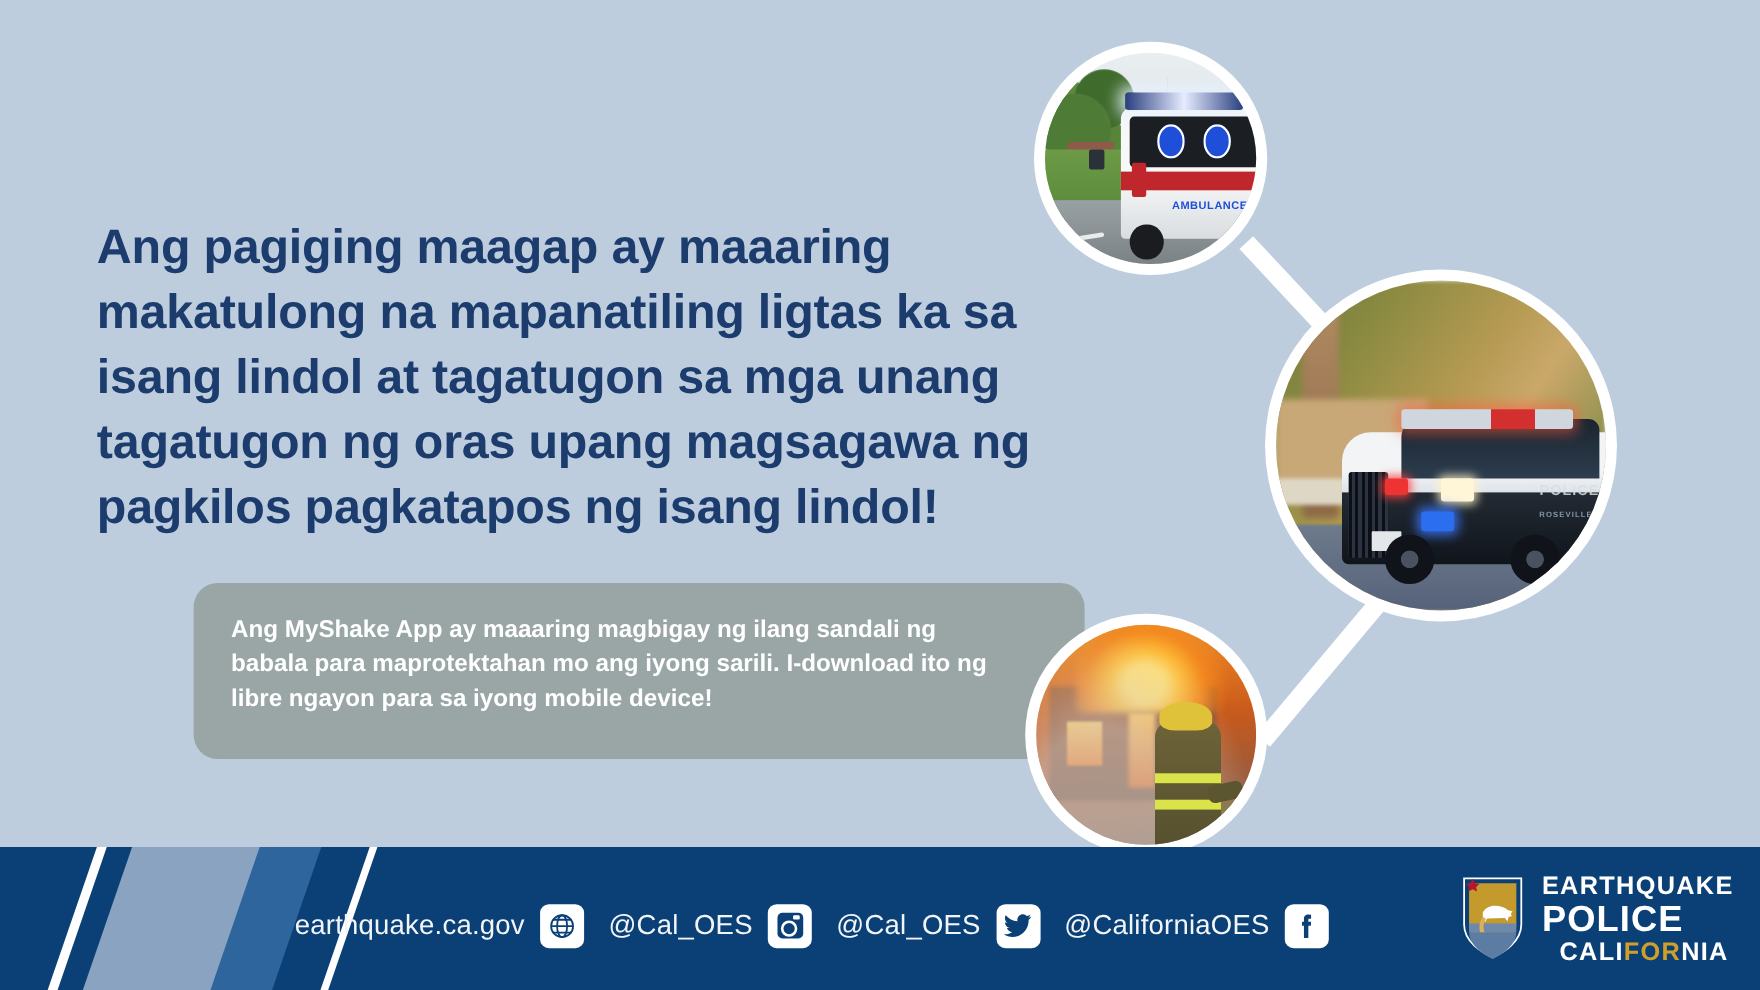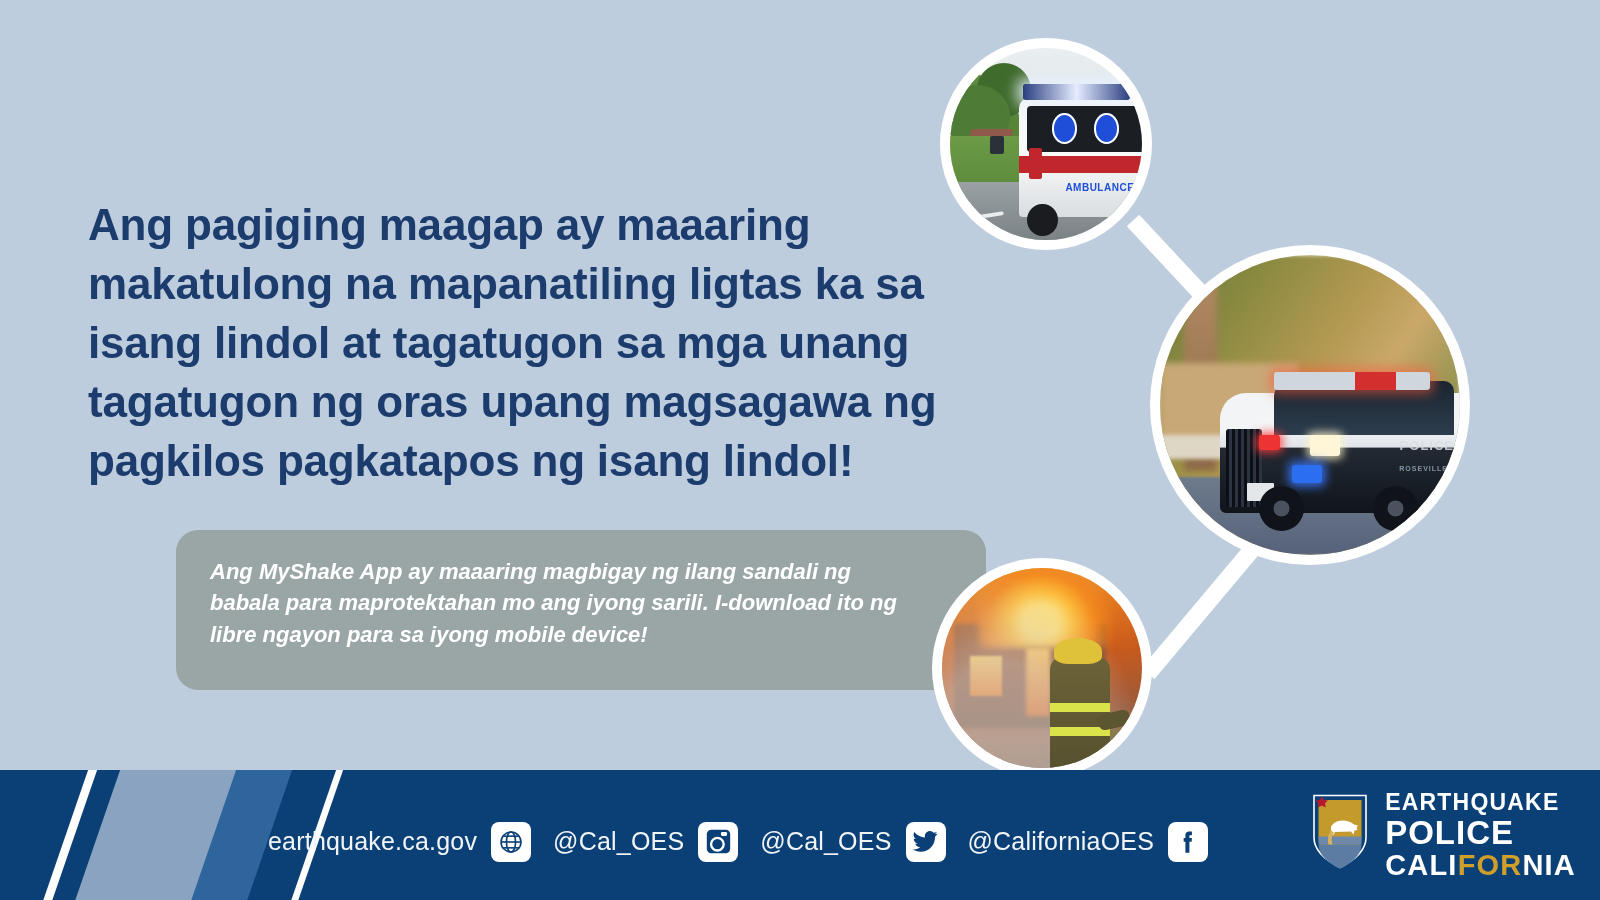--- a/index.html
+++ b/index.html
@@ -24,21 +24,20 @@
   }
 
   
   .callout {
     position:absolute;
     left:176px; top:530px;
     width:810px; height:160px;
     background:#9aa6a6;
     border-radius:22px;
     z-index:3;
-    font-style:italic;
   }
   .callout-text {
     position:absolute;
     left:34px; top:26px;
     width:700px;
     font-size:22px;
     font-weight:bold;
     line-height:1.43;
     color:#ffffff;
     white-space:pre-line;
@@ -211,21 +210,21 @@
 
   
   .logo-lockup {
     position:absolute; right:24px; top:50%; transform:translateY(-50%);
     display:flex; gap:14px;
   }
   .shield-wrap { width:62px; height:78px; position:relative; flex:0 0 auto; }
   .logo-text { line-height:1; }
   .logo-l1 { color:#ffffff; font-size:23px; font-weight:bold; letter-spacing:1.2px; }
   .logo-l2 { color:#ffffff; font-size:33px; font-weight:bold; letter-spacing:1.0px; margin-top:2px; }
-  .logo-l3 { font-size:29px; font-weight:bold; letter-spacing:1.2px; margin-top:2px; color:#ffffff; }
+  .logo-l3 { font-size:23px; font-weight:bold; letter-spacing:1.2px; margin-top:2px; color:#ffffff;margin-left:16px; }
   .logo-l3 .gold { color:#cf9f2a; }
 </style>
 </head>
 <body>
 
 <div class="headline">Ang pagiging maagap ay maaaring makatulong na mapanatiling ligtas ka sa isang lindol at tagatugon sa mga unang tagatugon ng oras upang magsagawa ng pagkilos pagkatapos ng isang lindol!</div>
 
 <div class="callout">
   <div class="callout-text">Ang MyShake App ay maaaring magbigay ng ilang sandali ng babala para maprotektahan mo ang iyong sarili. I-download ito ng libre ngayon para sa iyong mobile device!</div>
 </div>

